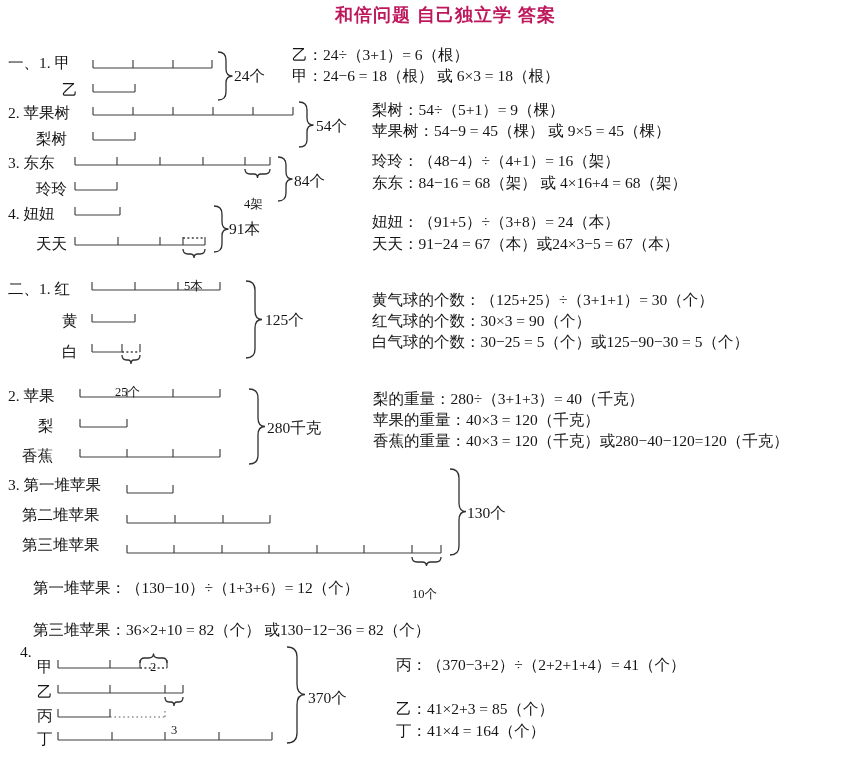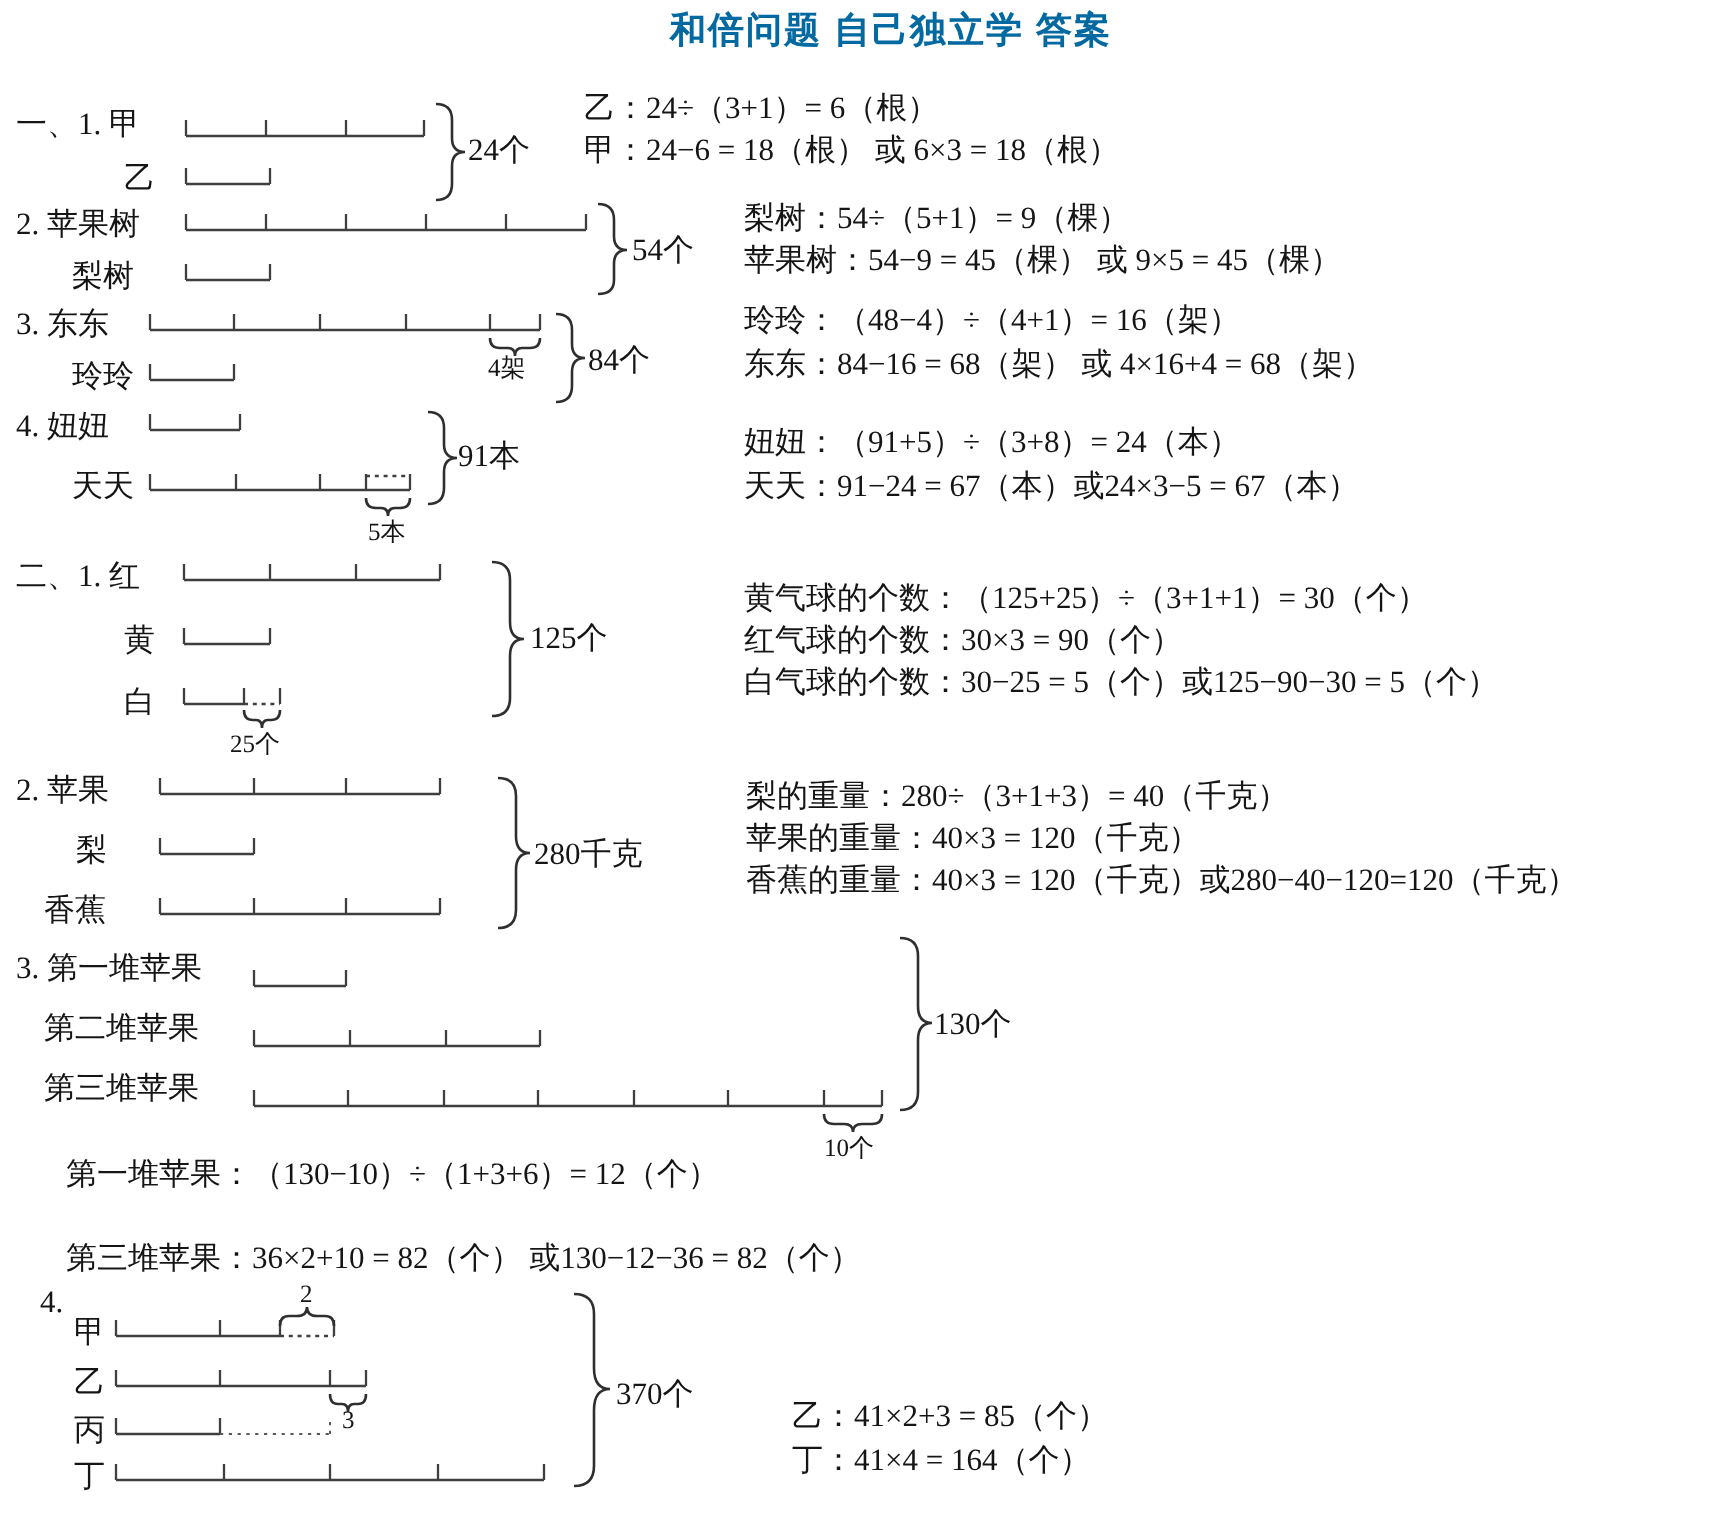--- a/index.html
+++ b/index.html
@@ -1,21 +1,21 @@
 <!DOCTYPE html>
 <html><head>
 <meta charset="utf-8">
 <style>
   html,body{margin:0;padding:0;background:#ffffff;}
   #page{position:relative;width:868px;height:761px;background:#ffffff;overflow:hidden;
         font-family:"Liberation Serif","DejaVu Serif",serif;color:#151515;}
   .t{position:absolute;font-size:15.5px;line-height:1.25;white-space:nowrap;color:#151515;}
-  .small{font-size:12.5px;}
+  .small{font-size:12.5px;margin-top:20px;}
   .title{left:0;right:0;text-align:center;top:4px;font-family:"Liberation Sans","DejaVu Sans",sans-serif;
-         font-weight:bold;font-size:18px;letter-spacing:1px;color:#0369a1;padding-left:23px;}
+         font-weight:bold;font-size:18px;letter-spacing:1px;color:#be185d;padding-left:23px;}
   svg{position:absolute;left:0;top:0;}
   .ln{stroke:#3f3f3f;stroke-width:1.15;fill:none;}
   .br{stroke:#2f2f2f;stroke-width:1.3;fill:none;}
   .dot{stroke:#3f3f3f;stroke-width:1.3;fill:none;stroke-dasharray:2 2.4;}
   .dot2{stroke:#5a5a5a;stroke-width:1;fill:none;stroke-dasharray:1.6 2.8;}
 </style>
 </head>
 <body>
 
 <div id="page">
@@ -111,16 +111,17 @@
   <div class="t" style="left:33px;top:620px">第三堆苹果：36×2+10 = 82（个） 或130−12−36 = 82（个）</div>
 
   <div class="t" style="left:20px;top:642px">4.</div>
   <div class="t" style="left:37px;top:657px">甲</div>
   <div class="t" style="left:37px;top:682px">乙</div>
   <div class="t" style="left:37px;top:706px">丙</div>
   <div class="t" style="left:37px;top:729px">丁</div>
   <div class="t small" style="left:150px;top:640px">2</div>
   <div class="t small" style="left:171px;top:703px">3</div>
   <div class="t" style="left:308px;top:688px">370个</div>
+  <div class="t" style="left:396px;top:655px">丙：（370−3+2）÷（2+2+1+4）= 41（个）</div>
   <div class="t" style="left:396px;top:699px">乙：41×2+3 = 85（个）</div>
   <div class="t" style="left:396px;top:721px">丁：41×4 = 164（个）</div>
 
 </div>
 
 </body></html>

